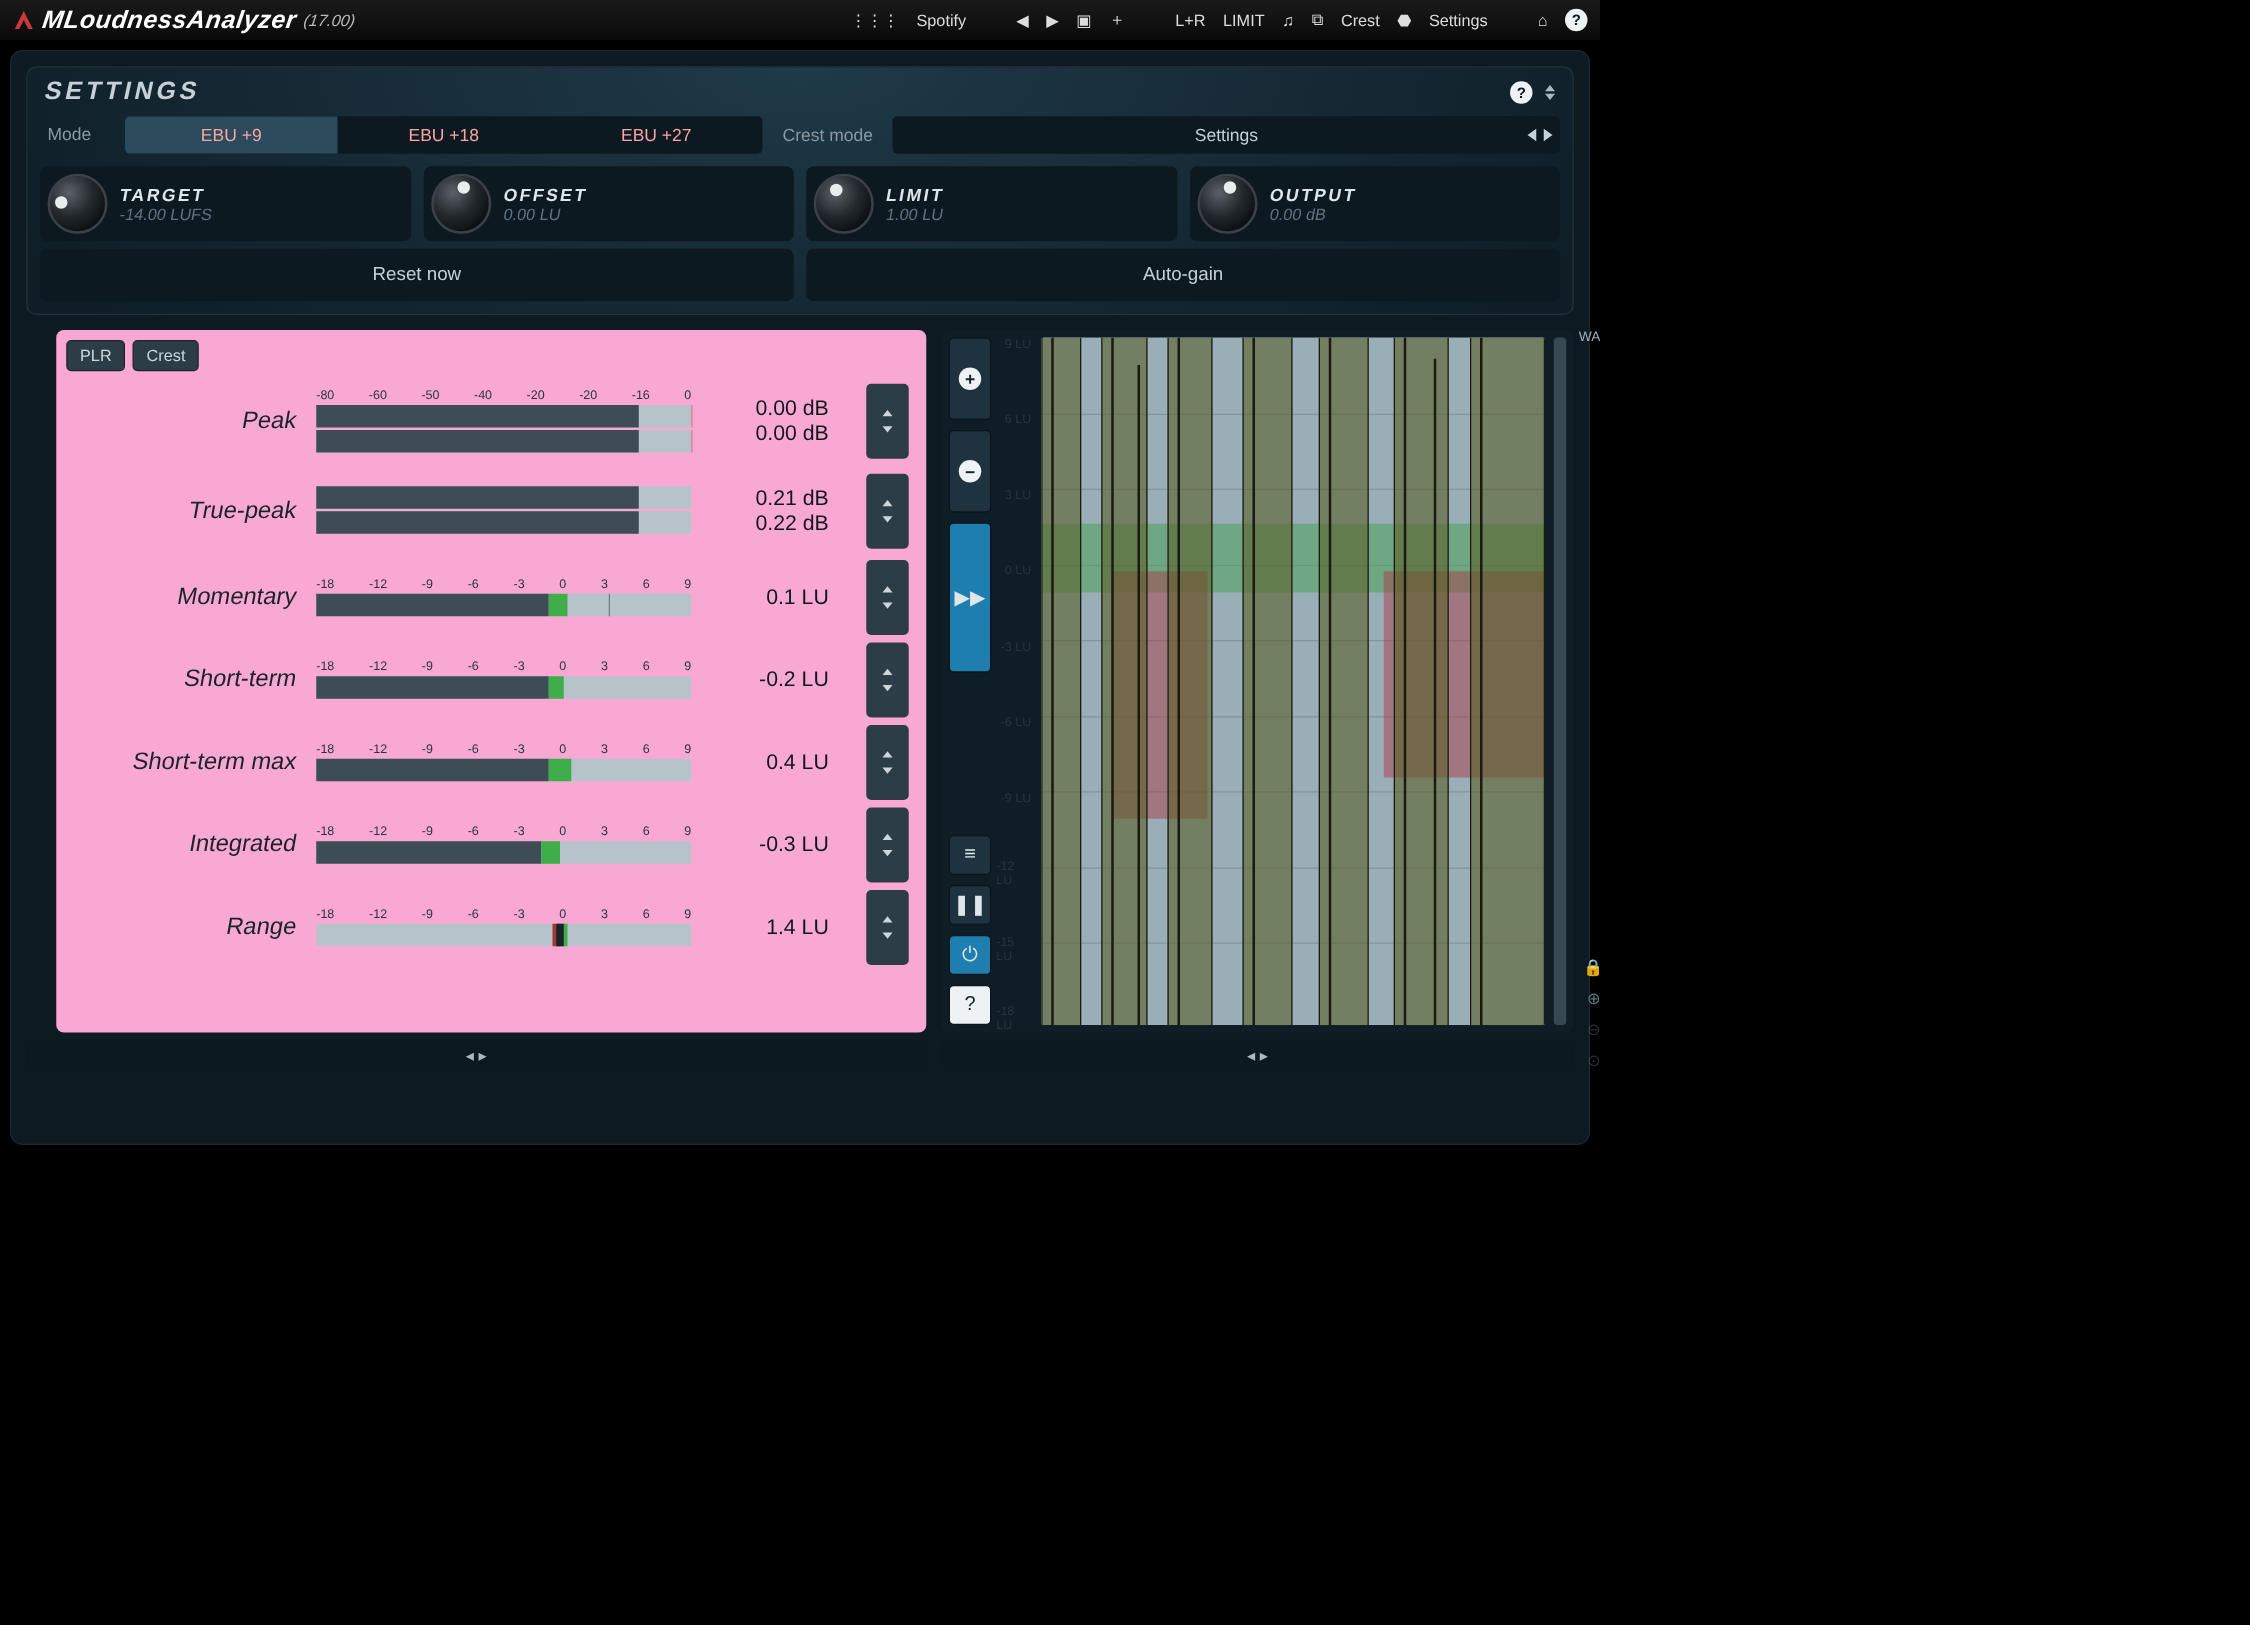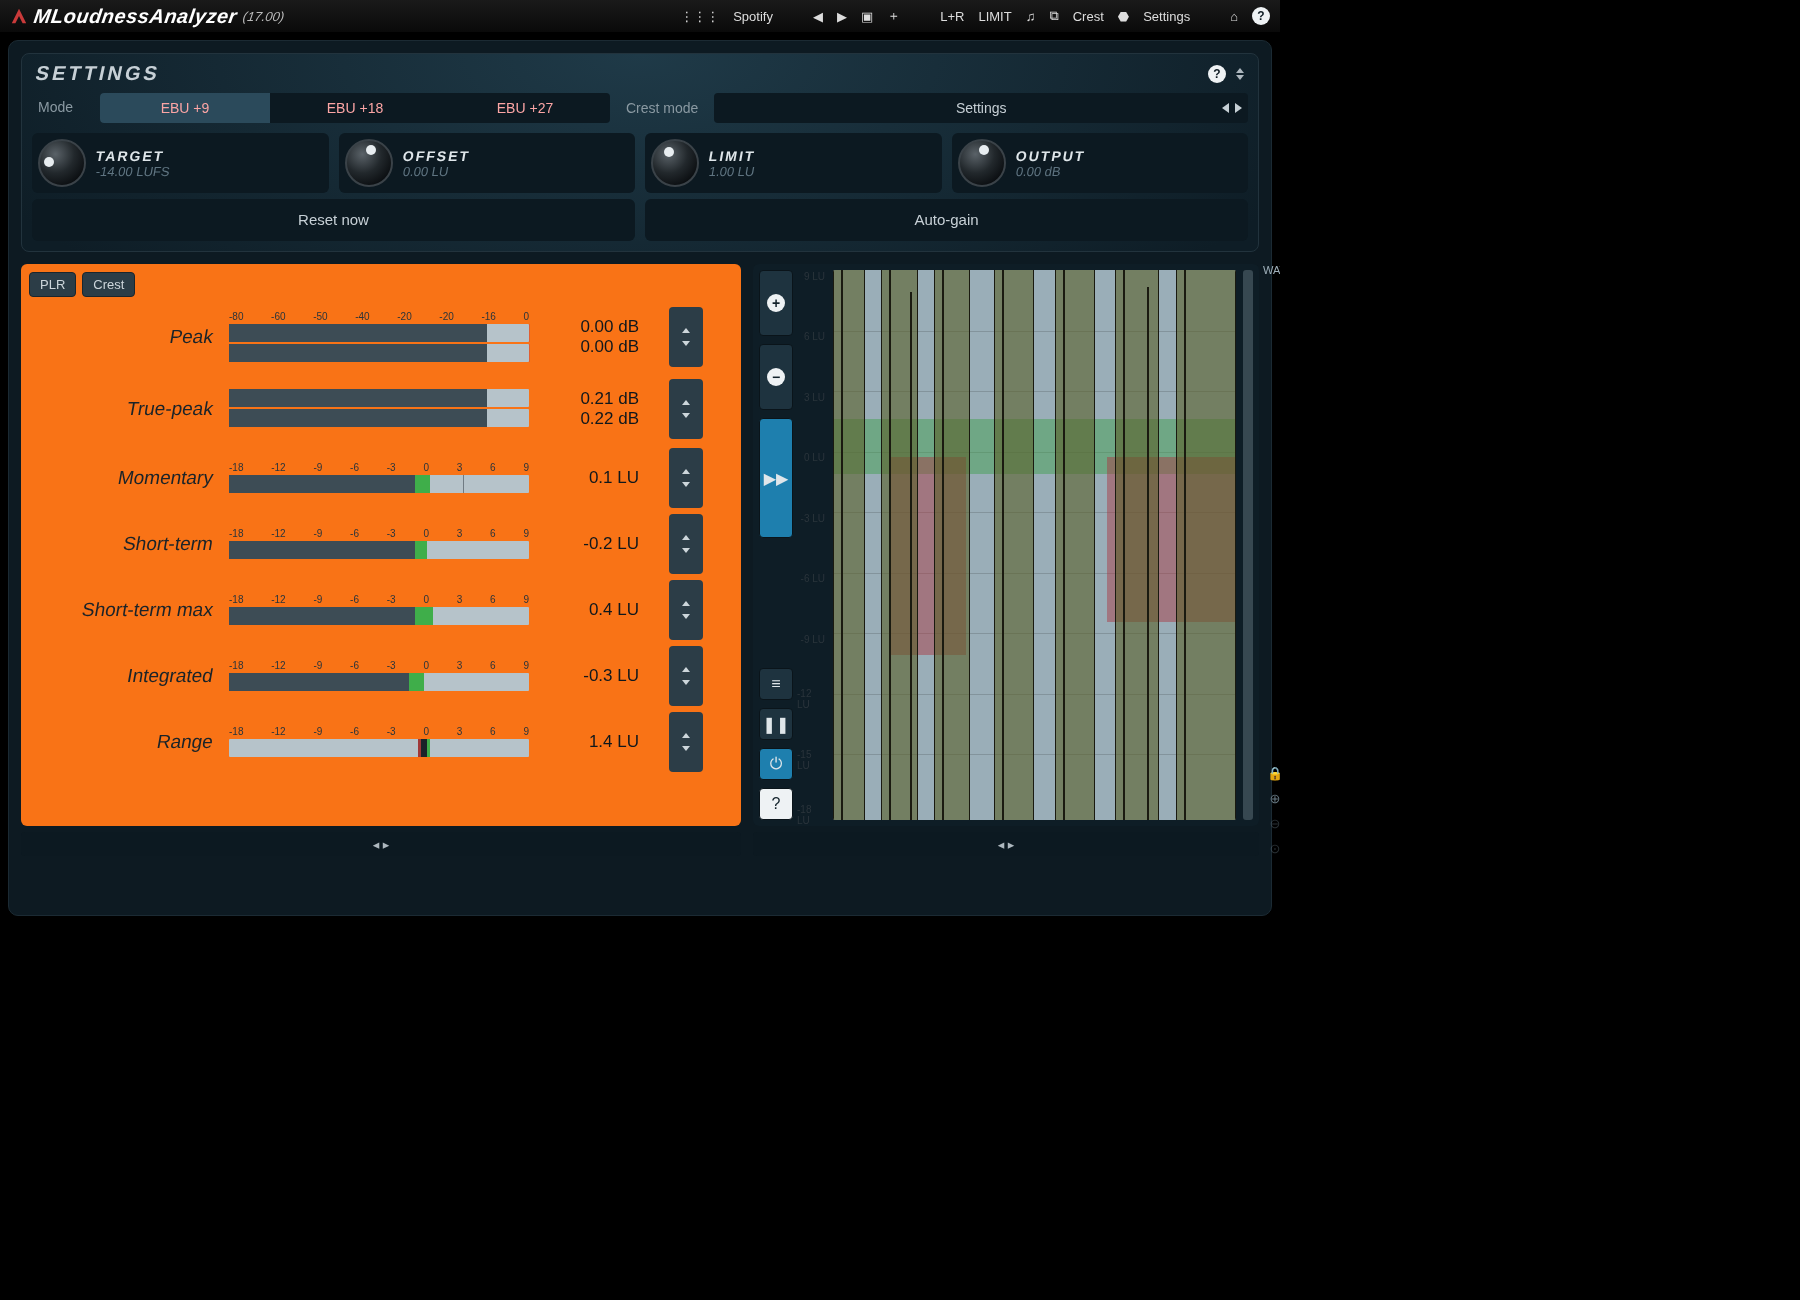--- a/index.html
+++ b/index.html
@@ -52,21 +52,21 @@
 .knob-txt .kval { color: #5f7481; font-size: 13px; transform: skewX(-10deg); }
 
 .btn-row { display: flex; margin: 4px 10px 0 10px; gap: 10px; }
 .bigbtn { flex: 1; background: #0c1921; border-radius: 6px; text-align: center; line-height: 42px; height: 42px; color: #c7d0d6; font-size: 15px; cursor: pointer; }
 
 
 .split { display: flex; margin: 0 12px; gap: 12px; height: 592px; }
 .left { flex: 0 0 720px; display: flex; flex-direction: column; }
 .right { flex: 1; display: flex; flex-direction: column; }
 
-.meters-box { flex: 1; background: #f97316; border-radius: 6px; padding: 8px; position: relative; }
+.meters-box { flex: 1; background: #f9a8d4; border-radius: 6px; padding: 8px; position: relative; margin-left: 24px; }
 .toggles { display: flex; gap: 6px; }
 .tog { background: #2c3d47; color: #cdd6db; font-size: 13px; padding: 4px 10px; border-radius: 4px; border: 1px solid #1a262e; cursor: pointer; }
 
 .meterlist { margin-top: 4px; }
 .mrow { display: flex; align-items: center; height: 66px; position: relative; }
 .mrow.dbl { height: 72px; }
 .mlabel { width: 200px; text-align: right; padding-right: 16px; color: #1a2329; font-size: 19px; transform: skewX(-10deg); font-weight: 500; }
 .mbars { width: 300px; position: relative; }
 .scale { display: flex; justify-content: space-between; font-size: 10px; color: #2a343b; margin-bottom: 2px; }
 .bar { height: 18px; background: #b6c3ca; position: relative; margin-bottom: 2px; border-radius: 1px; }

